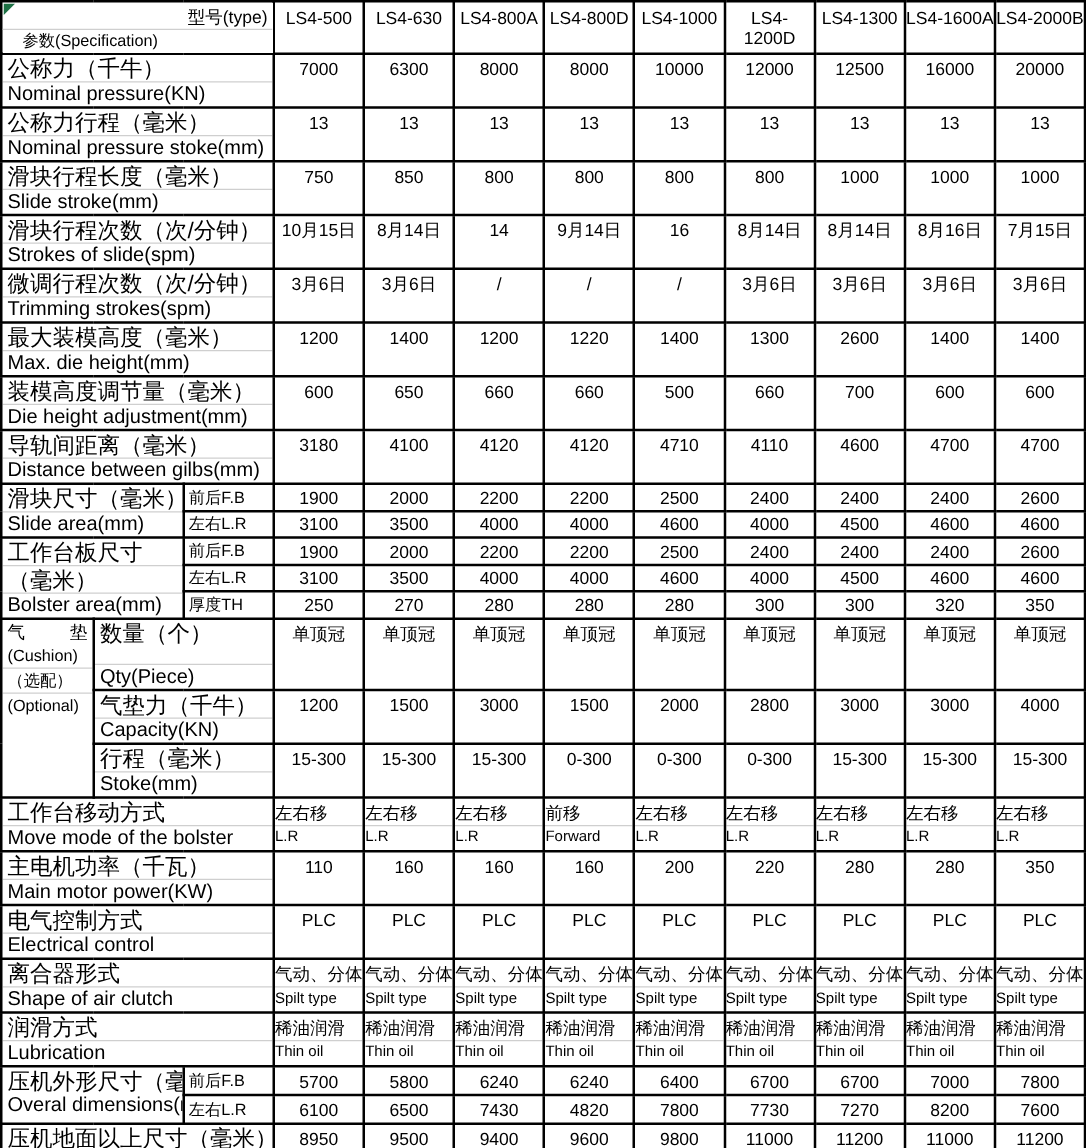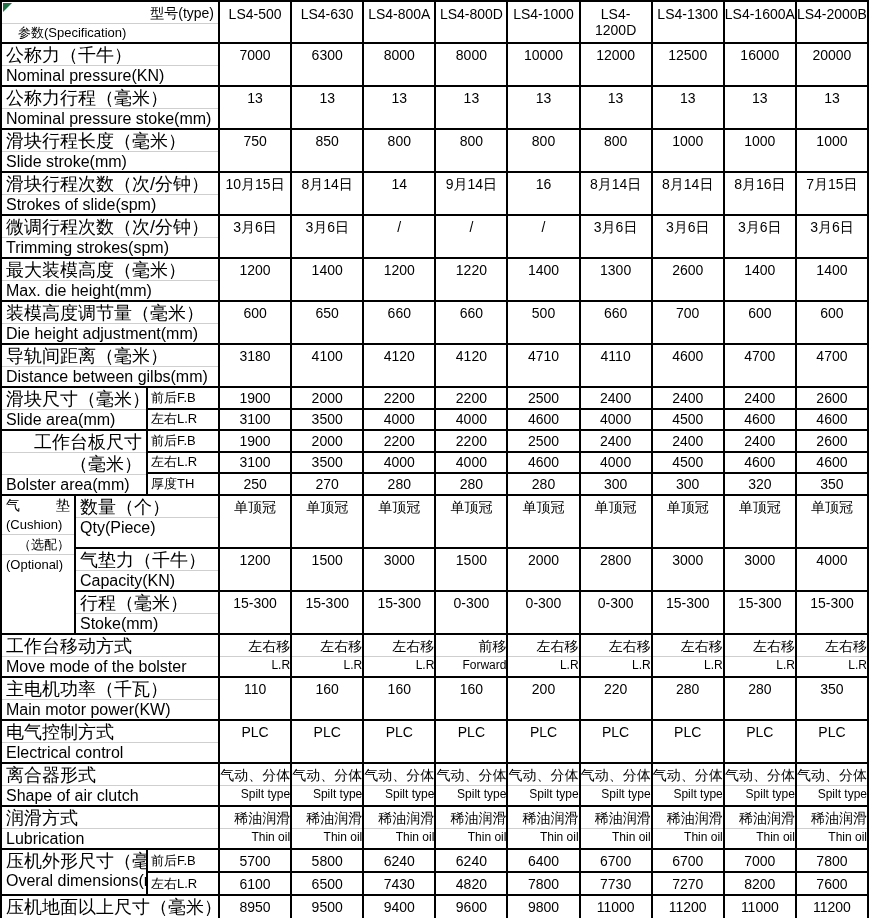--- a/index.html
+++ b/index.html
@@ -4,36 +4,36 @@
 <style>
   html,body{margin:0;padding:0;background:#fff;}
   body{font-family:"Liberation Sans","DejaVu Sans",sans-serif;color:#000;}
   table.spec{border-collapse:collapse;table-layout:fixed;width:869px;}
   td{border:2px solid #000;padding:0;overflow:hidden;vertical-align:top;background:#fff;}
   tr.h40{height:40px}tr.h42{height:42px}tr.h53{height:53px}tr.h38{height:38px}
   tr.h36{height:36px}tr.h21{height:21px}tr.h23{height:23px}tr.h39{height:39px}
   .lzh{font-size:18px;line-height:20px;padding:1px 4px 0;white-space:nowrap;}
   .len{font-size:16px;line-height:17px;padding:1px 4px;border-top:1px solid #cfcfcf;white-space:nowrap;}
   .nob{border-top:none;}
-  .cen{text-align:right;}
+  .cen{text-align:left;}
   .gt{border-top:1px solid #cfcfcf;}
   .v{text-align:center;font-size:14px;padding-top:3px;}
   .vm{text-align:center;font-size:14px;vertical-align:middle;}
   .sub{font-size:13px;padding:0 3px;vertical-align:middle;white-space:nowrap;}
-  .v2{text-align:right;}
+  .v2{text-align:left;}
   .v2 .a{font-size:14px;line-height:20px;padding-top:1px;}
   .v2 .b{font-size:12px;line-height:17px;border-top:1px solid #cfcfcf;}
   .model{text-align:center;font-size:14px;padding-top:4px;}
   .corner{position:relative;}
   .ct{text-align:right;font-size:14px;line-height:20px;padding:1px 4px 0;}
   .cs{text-align:left;font-size:13px;line-height:16px;padding:1px 16px;border-top:1px solid #cfcfcf;}
   .tri{position:absolute;top:1px;left:1px;width:0;height:0;border-top:9px solid #1e7145;border-right:9px solid transparent;}
   .cl div{font-size:13px;line-height:19px;padding:0 4px;}
   .cl .j{display:flex;justify-content:space-between;font-size:14px;}
-  .qen{}
+  .qen{margin-top:14px;}
 </style>
 </head>
 <body>
 
 <table class="spec">
 <colgroup>
   <col style="width:74px">
       <col style="width:72px">
       <col style="width:72px">
   <col>

